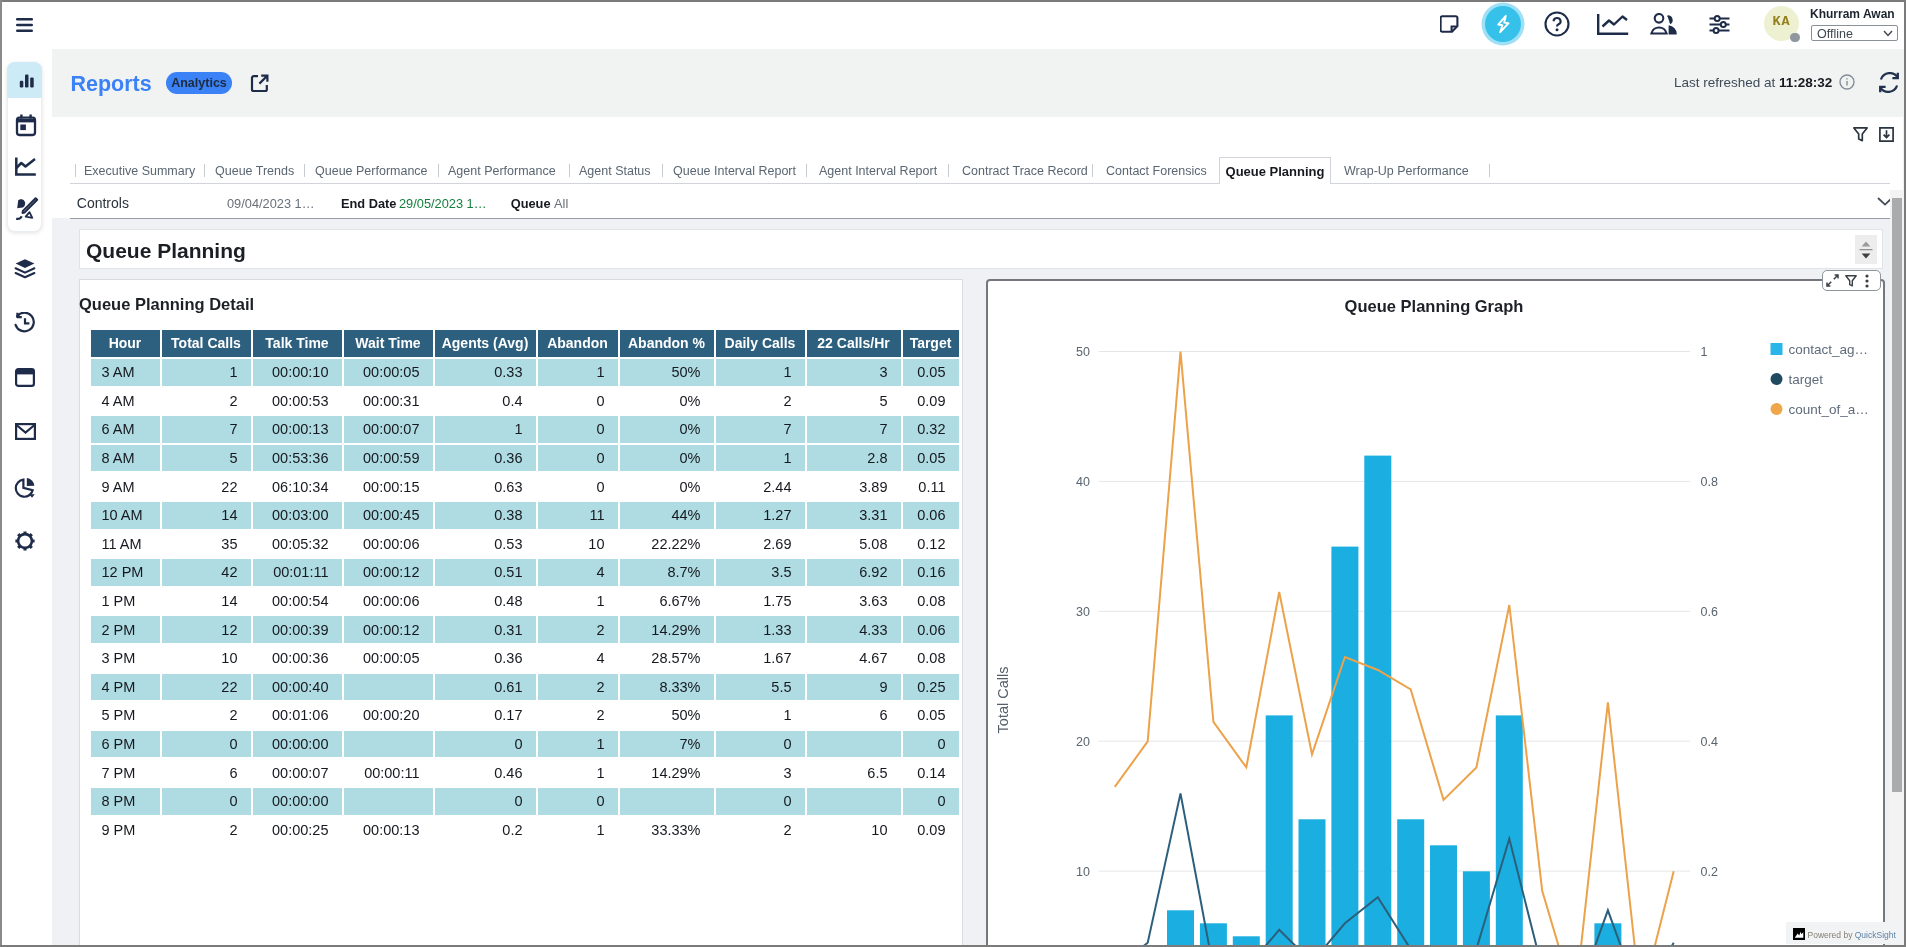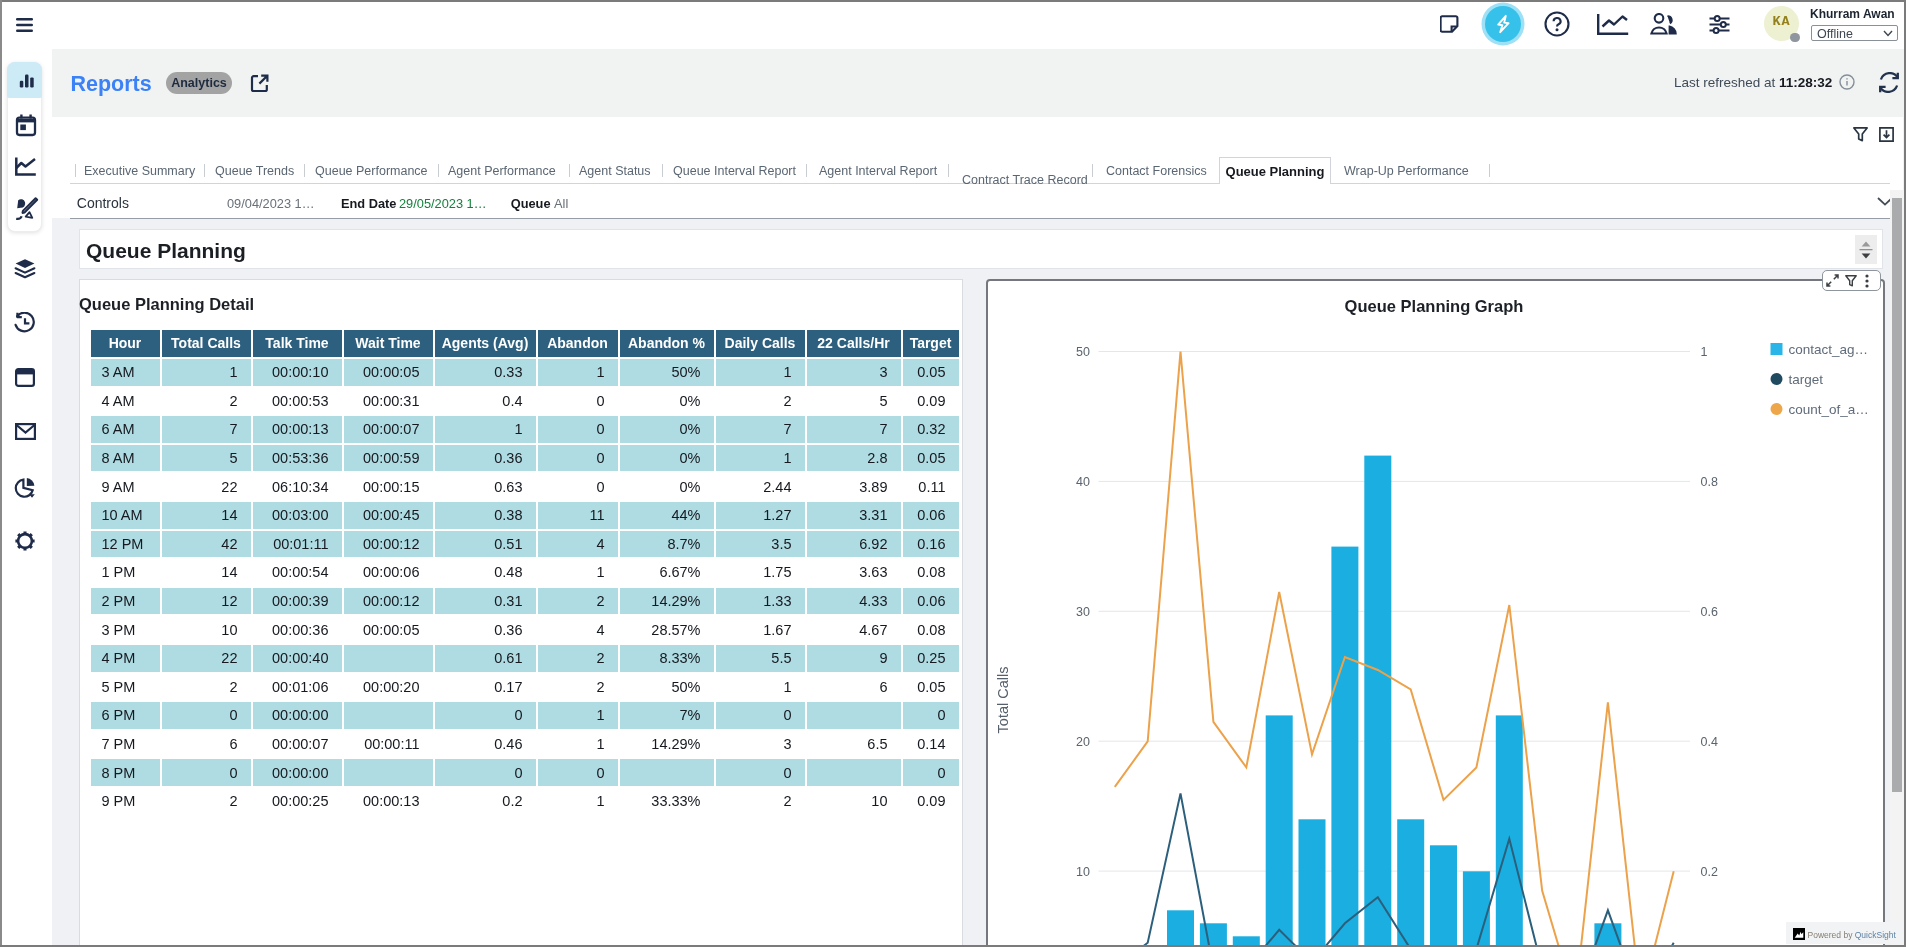--- a/index.html
+++ b/index.html
@@ -143,21 +143,21 @@
 
 <svg class="abs" style="left:14px; top:530px;" width="22" height="22" viewBox="0 0 22 22">
   <circle cx="11" cy="11" r="6.9" fill="none" stroke="#1e2b49" stroke-width="2.6"></circle>
   <g stroke="#1e2b49" stroke-width="3.1">
     <path d="M18.2 11 H20.6 M11 18.2 V20.6 M3.8 11 H1.4 M11 3.8 V1.4"></path>
     <path d="M16.09 16.09 L17.8 17.8 M5.91 16.09 L4.2 17.8 M5.91 5.91 L4.2 4.2 M16.09 5.91 L17.8 4.2"></path>
   </g>
 </svg>
 
 <div class="abs" style="left:70.5px; top:71.5px; font-size:21.5px; font-weight:bold; color:#3b82f6;">Reports</div>
-<div class="abs" style="left:166px; top:71.5px; width:66px; height:22px; background:#a3a3a3; border-radius:11px; text-align:center; line-height:22px; font-size:12.5px; font-weight:bold; color:#1d2b3f;">Analytics</div>
+<div class="abs" style="left:166px; top:71.5px; width:66px; height:22px; background:#3b82f6; border-radius:11px; text-align:center; line-height:22px; font-size:12.5px; font-weight:bold; color:#1d2b3f;">Analytics</div>
 <svg class="abs" style="left:250px; top:73.5px;" width="19" height="19" viewBox="0 0 19 19">
   <path d="M8 2.2 H3.6 a1.6 1.6 0 0 0 -1.6 1.6 v11.6 a1.6 1.6 0 0 0 1.6 1.6 h11.6 a1.6 1.6 0 0 0 1.6 -1.6 V11" fill="none" stroke="#1e2b49" stroke-width="2.2"></path>
   <path d="M11.2 1.6 h6.2 v6.2 M17 2 L9.4 9.6" fill="none" stroke="#1e2b49" stroke-width="2.2"></path>
 </svg>
 <div class="abs" style="left:1674px; top:75px; font-size:13.5px; color:#3f4b58;">Last refreshed at <span style="font-weight:bold; color:#16191f;">11:28:32</span></div>
 <svg class="abs" style="left:1839px; top:74px;" width="16" height="16" viewBox="0 0 16 16">
   <circle cx="8" cy="8" r="7" fill="none" stroke="#848e98" stroke-width="1.4"></circle>
   <path d="M8 7 v4.4 M8 4.2 v1.4" stroke="#848e98" stroke-width="1.4" fill="none"></path>
 </svg>
 <svg class="abs" style="left:1878px; top:71.5px;" width="22" height="21" viewBox="0 0 22 21">
@@ -176,21 +176,21 @@
 
 <div class="abs" style="left:70px; top:183px; width:1820px; height:1px; background:#d1d5db;"></div>
 <div class="abs" id="tabrow" style="left:0; top:164px; height:20px; font-size:12.5px; color:#5a6672; white-space:nowrap;">
   <span class="abs" style="left:84px;">Executive Summary</span>
   <span class="abs" style="left:215px;">Queue Trends</span>
   <span class="abs" style="left:315px;">Queue Performance</span>
   <span class="abs" style="left:448px;">Agent Performance</span>
   <span class="abs" style="left:579px;">Agent Status</span>
   <span class="abs" style="left:673px;">Queue Interval Report</span>
   <span class="abs" style="left:819px;">Agent Interval Report</span>
-  <span class="abs" style="left:962px;margin-top:9px;">Contract Trace Record</span>
+  <span class="abs" style="left:962px;">Contract Trace Record</span>
   <span class="abs" style="left:1106px;">Contact Forensics</span>
   <span class="abs" style="left:1344px;">Wrap-Up Performance</span>
 </div>
 <div class="abs" style="top:164px; height:13px; width:1px; background:#c8cdd2; left:74.8px;"></div>
 <div class="abs" style="top:164px; height:13px; width:1px; background:#c8cdd2; left:203.7px;"></div>
 <div class="abs" style="top:164px; height:13px; width:1px; background:#c8cdd2; left:304.4px;"></div>
 <div class="abs" style="top:164px; height:13px; width:1px; background:#c8cdd2; left:437.8px;"></div>
 <div class="abs" style="top:164px; height:13px; width:1px; background:#c8cdd2; left:568.8px;"></div>
 <div class="abs" style="top:164px; height:13px; width:1px; background:#c8cdd2; left:662px;"></div>
 <div class="abs" style="top:164px; height:13px; width:1px; background:#c8cdd2; left:805.5px;"></div>
@@ -314,20 +314,32 @@
         <td class="h">10 AM</td>
         <td>14</td>
         <td>00:03:00</td>
         <td>00:00:45</td>
         <td>0.38</td>
         <td>11</td>
         <td>44%</td>
         <td>1.27</td>
         <td>3.31</td>
         <td>0.06</td>
+      </tr>
+  <tr class="w">
+        <td class="h">11 AM</td>
+        <td>35</td>
+        <td>00:05:32</td>
+        <td>00:00:06</td>
+        <td>0.53</td>
+        <td>10</td>
+        <td>22.22%</td>
+        <td>2.69</td>
+        <td>5.08</td>
+        <td>0.12</td>
       </tr>
   <tr class="c">
         <td class="h">12 PM</td>
         <td>42</td>
         <td>00:01:11</td>
         <td>00:00:12</td>
         <td>0.51</td>
         <td>4</td>
         <td>8.7%</td>
         <td>3.5</td>

